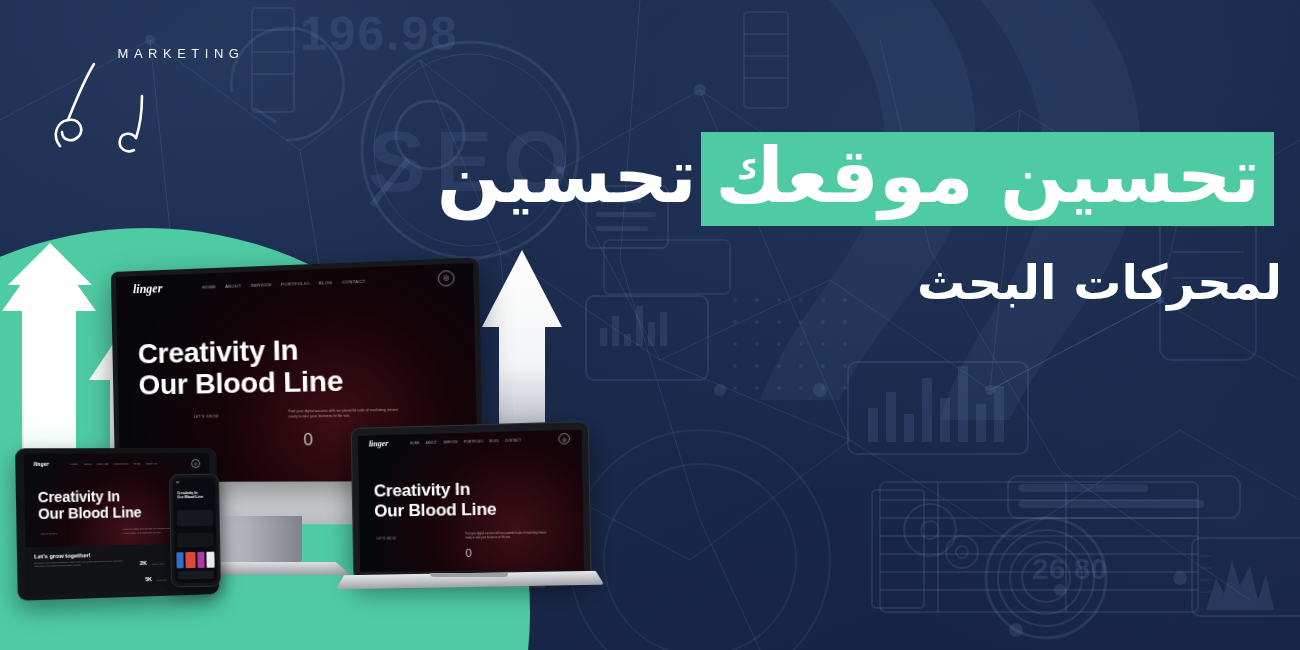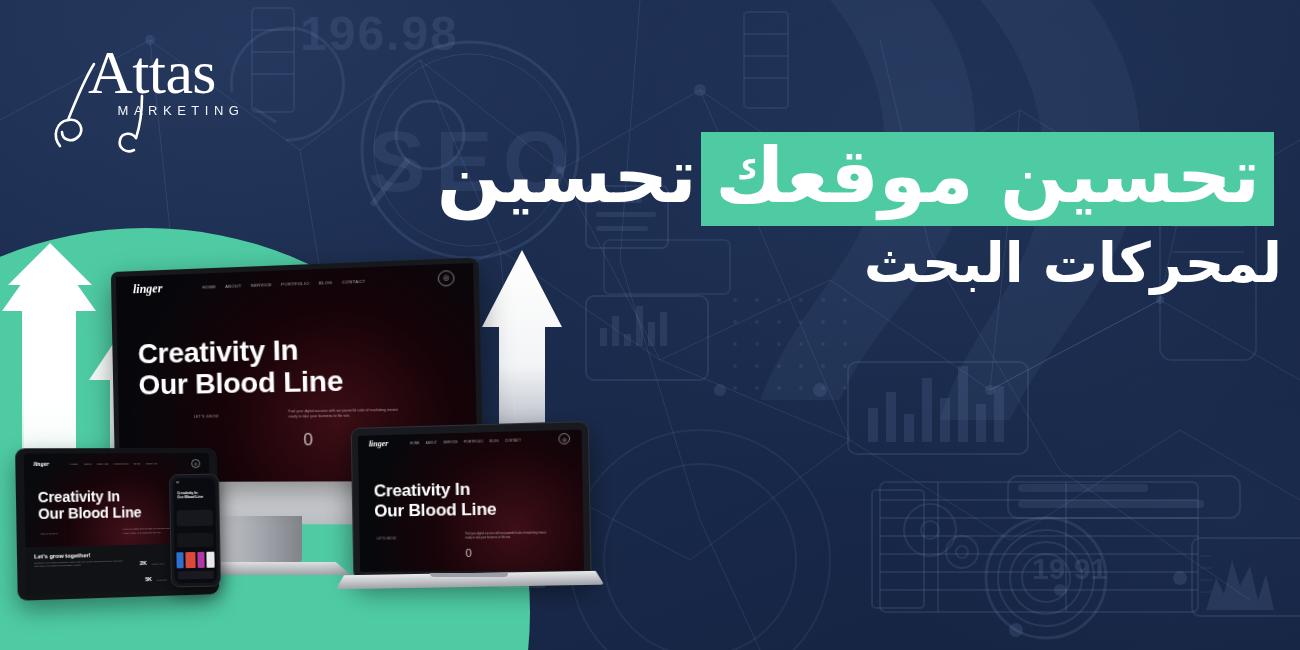--- a/index.html
+++ b/index.html
@@ -330,21 +330,21 @@
     font-size: 76px;
     color: #ffffff;
   }
   .hl-mark {
     background: #4ecba3;
     padding: 6px 14px 12px 14px;
     margin-right: 8px;
     display: inline-block;
   }
   .hl-plain { display: inline-block; padding-bottom: 2px; }
-  .hl-row-2 .hl-plain { font-size: 55px; }
+  .hl-row-2 .hl-plain { font-size: 48px; margin-top: 22px; }
 </style>
 </head>
 <body>
 
 <div class="banner">
 
   <div class="bg-base"></div>
 
   <div class="bg-art">
     <svg viewBox="0 0 1300 650" preserveAspectRatio="none" aria-hidden="true">
@@ -542,21 +542,21 @@
 
       <g stroke="#7e9cc8" stroke-opacity="0.10" fill="none" stroke-width="2">
         <circle cx="700" cy="560" r="130"></circle>
         <circle cx="700" cy="560" r="96"></circle>
       </g>
     </svg>
   </div>
 
   <div class="bg-number-1">196.98</div>
   <div class="bg-seo-word">SEO</div>
-  <div class="bg-number-2">19 91</div>
+  <div class="bg-number-2">26 80</div>
   <div class="bg-number-3">68</div>
 
   <div class="green-blob"></div>
 
   <div class="arrows">
     <svg width="640" height="650" viewBox="0 0 640 650" aria-hidden="true">
       <defs>
         <linearGradient id="arrowFade1" x1="0" y1="0" x2="0" y2="1">
           <stop offset="0%" stop-color="#ffffff" stop-opacity="1"></stop>
           <stop offset="52%" stop-color="#ffffff" stop-opacity="1"></stop>
@@ -734,21 +734,20 @@
 
   <div class="brand">
     <svg class="brand-flourish" viewBox="0 0 205 108" aria-hidden="true">
       <g fill="none" stroke="#ffffff" stroke-width="2.6" stroke-linecap="round">
         <path d="M10 96 C2 86 6 72 18 70 C30 68 35 80 28 87 C22 93 12 90 12 82"></path>
         <path d="M18 70 C26 50 34 30 44 14"></path>
         <path d="M84 100 C76 104 68 98 70 90 C72 82 82 82 86 88"></path>
         <path d="M86 88 C90 76 92 60 92 46"></path>
       </g>
     </svg>
-    <span class="brand-word">Attas</span>
     <span class="brand-sub">MARKETING</span>
   </div>
 
   <div class="headline">
     <span class="hl-row hl-row-1">
       <span class="hl-mark">تحسين موقعك</span>
       <span class="hl-plain">تحسين</span>
     </span>
     <span class="hl-row hl-row-2">
       <span class="hl-plain">لمحركات البحث</span>

